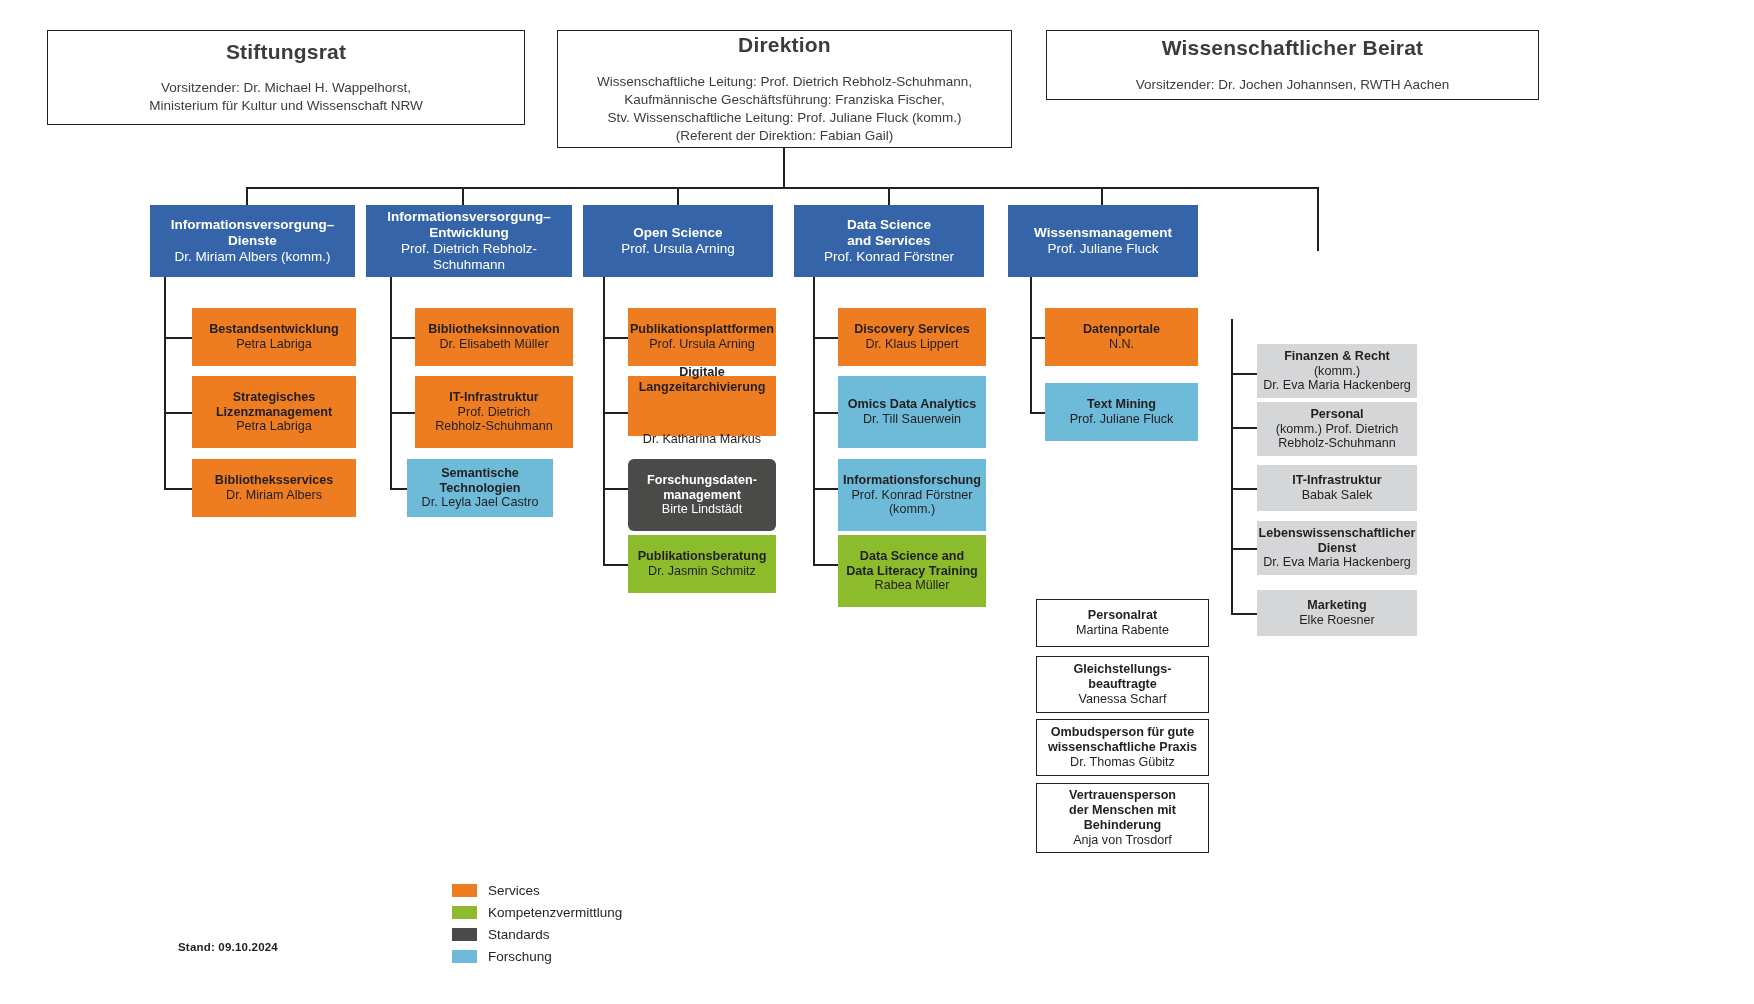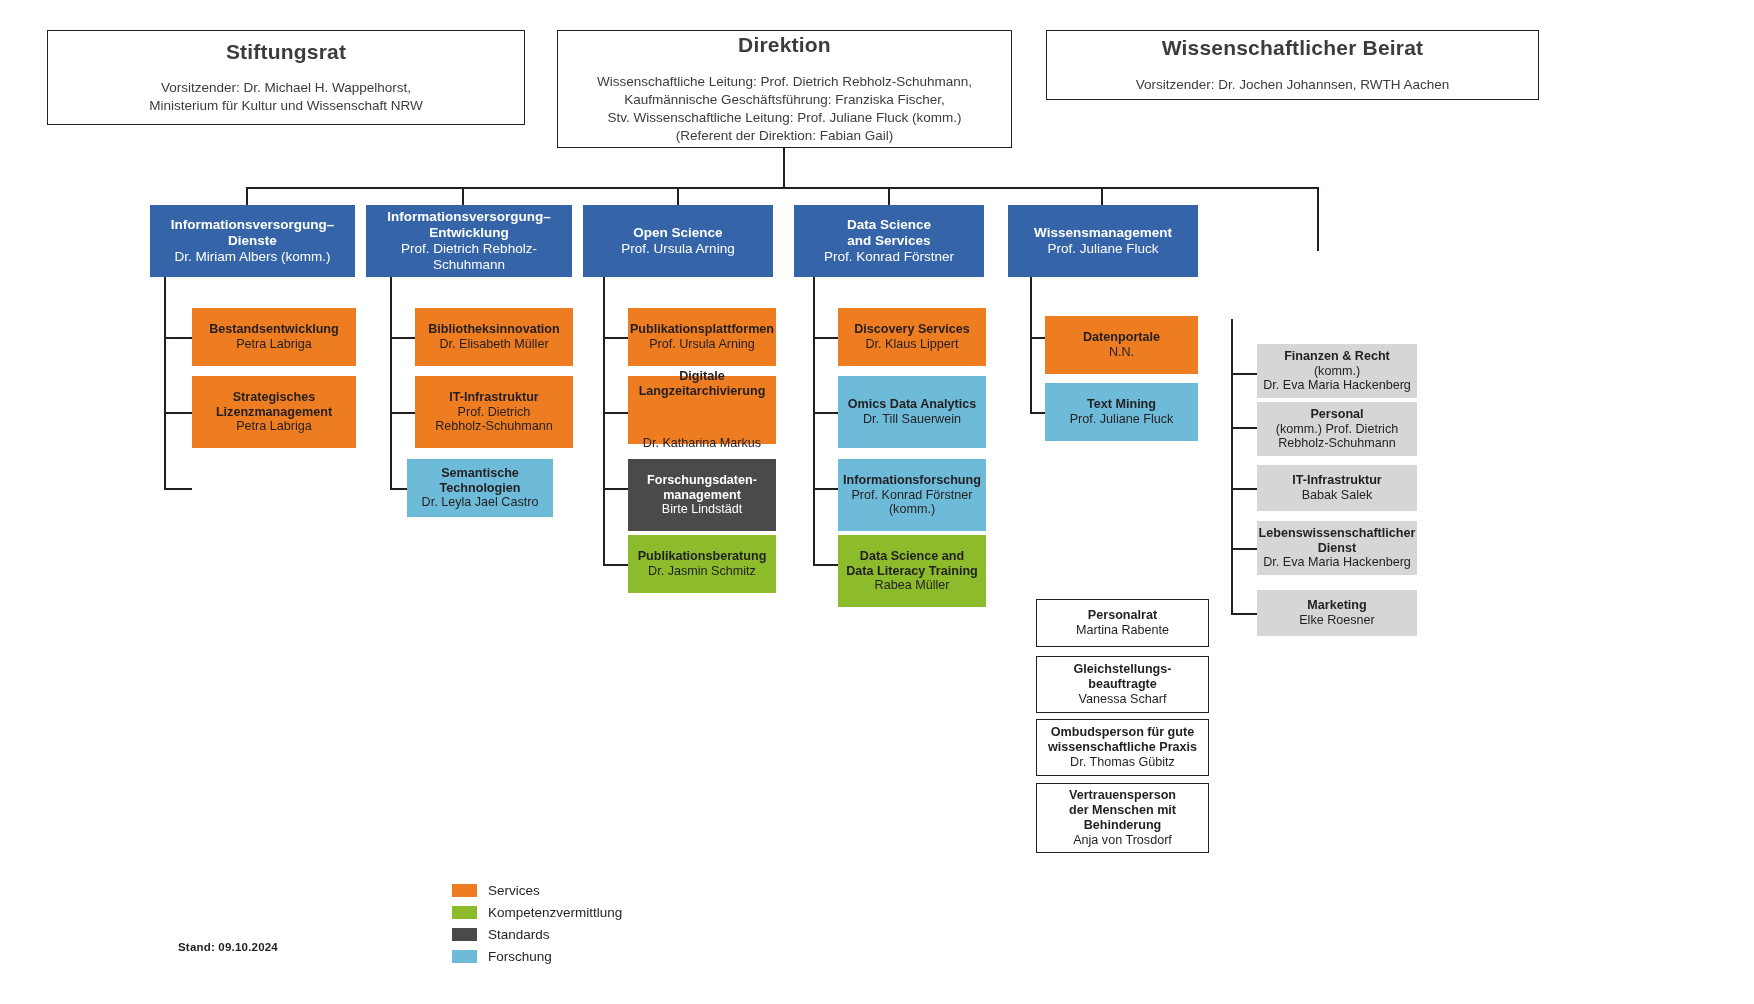--- a/index.html
+++ b/index.html
@@ -19,21 +19,21 @@
   .dept{background:#3565a8;color:#ffffff;}
   .dept .t{font-size:13.5px;}
   .dept .s{font-size:13.5px;font-weight:normal;}
 
   
   .unit{color:#231f20;}
   .unit .t{font-size:12.6px;}
   .unit .s{font-size:12.6px;font-weight:normal;}
   .c-services{background:#ee7d22;}
   .c-komp{background:#8cbb2b;}
-  .c-stand{background:#4a4a49;color:#ffffff;}
+  .c-stand{background:#4a4a49;color:#ffffff;border-radius:6px;}
   .c-forsch{background:#6ebbd9;}
   .c-gray{background:#d5d6d8;color:#231f20;}
 
   
   .plain{border:1.6px solid #231f20;background:#fff;color:#231f20;}
   .plain .t{font-size:12.6px;}
   .plain .s{font-size:12.6px;font-weight:normal;}
 
   
   .ln{position:absolute;background:#231f20;}
@@ -86,20 +86,24 @@
   <div class="ln lnh" style="left:164px;top:488px;width:28px;"></div>
 
   <div class="box unit c-services" style="left:192px;top:308px;width:164px;height:58px;">
     <div class="t">Bestandsentwicklung</div>
     <div class="s">Petra Labriga</div>
   </div>
   <div class="box unit c-services" style="left:192px;top:376px;width:164px;height:72px;">
     <div class="t">Strategisches<br>Lizenzmanagement</div>
     <div class="s">Petra Labriga</div>
   </div>
+  <div class="box unit c-services" style="left:192px;top:459px;width:164px;height:58px;">
+    <div class="t">Bibliotheksservices</div>
+    <div class="s">Dr. Miriam Albers</div>
+  </div>
 
   <div class="box dept" style="left:366px;top:205px;width:206px;height:72px;">
     <div class="t">Informationsversorgung–<br>Entwicklung</div>
     <div class="s">Prof. Dietrich Rebholz-Schuhmann</div>
   </div>
   <div class="ln lnv" style="left:390px;top:277px;height:212px;"></div>
   <div class="ln lnh" style="left:390px;top:337px;width:25px;"></div>
   <div class="ln lnh" style="left:390px;top:412px;width:25px;"></div>
   <div class="ln lnh" style="left:390px;top:488px;width:25px;"></div>
 
@@ -123,21 +127,21 @@
   <div class="ln lnv" style="left:603px;top:277px;height:288px;"></div>
   <div class="ln lnh" style="left:603px;top:337px;width:25px;"></div>
   <div class="ln lnh" style="left:603px;top:412px;width:25px;"></div>
   <div class="ln lnh" style="left:603px;top:488px;width:25px;"></div>
   <div class="ln lnh" style="left:603px;top:564px;width:25px;"></div>
 
   <div class="box unit c-services" style="left:628px;top:308px;width:148px;height:58px;">
     <div class="t">Publikationsplattformen</div>
     <div class="s">Prof. Ursula Arning</div>
   </div>
-  <div class="box unit c-services" style="left:628px;top:376px;width:148px;height:68px;gap:37px;">
+  <div class="box unit c-services" style="left:628px;top:376px;width:148px;height:60px;gap:37px;">
     <div class="t">Digitale<br>Langzeitarchivierung</div>
     <div class="s">Dr. Katharina Markus</div>
   </div>
   <div class="box unit c-stand" style="left:628px;top:459px;width:148px;height:72px;">
     <div class="t">Forschungsdaten-<br>management</div>
     <div class="s">Birte Lindstädt</div>
   </div>
   <div class="box unit c-komp" style="left:628px;top:535px;width:148px;height:58px;">
     <div class="t">Publikationsberatung</div>
     <div class="s">Dr. Jasmin Schmitz</div>
@@ -171,21 +175,21 @@
   </div>
 
   <div class="box dept" style="left:1008px;top:205px;width:190px;height:72px;">
     <div class="t">Wissensmanagement</div>
     <div class="s">Prof. Juliane Fluck</div>
   </div>
   <div class="ln lnv" style="left:1030px;top:277px;height:136px;"></div>
   <div class="ln lnh" style="left:1030px;top:337px;width:15px;"></div>
   <div class="ln lnh" style="left:1030px;top:412px;width:15px;"></div>
 
-  <div class="box unit c-services" style="left:1045px;top:308px;width:153px;height:58px;margin-top:8px;">
+  <div class="box unit c-services" style="left:1045px;top:308px;width:153px;height:58px;">
     <div class="t">Datenportale</div>
     <div class="s">N.N.</div>
   </div>
   <div class="box unit c-forsch" style="left:1045px;top:383px;width:153px;height:58px;">
     <div class="t">Text Mining</div>
     <div class="s">Prof. Juliane Fluck</div>
   </div>
 
   <div class="ln lnv" style="left:1231px;top:319px;height:296px;"></div>
   <div class="ln lnh" style="left:1231px;top:373px;width:26px;"></div>

